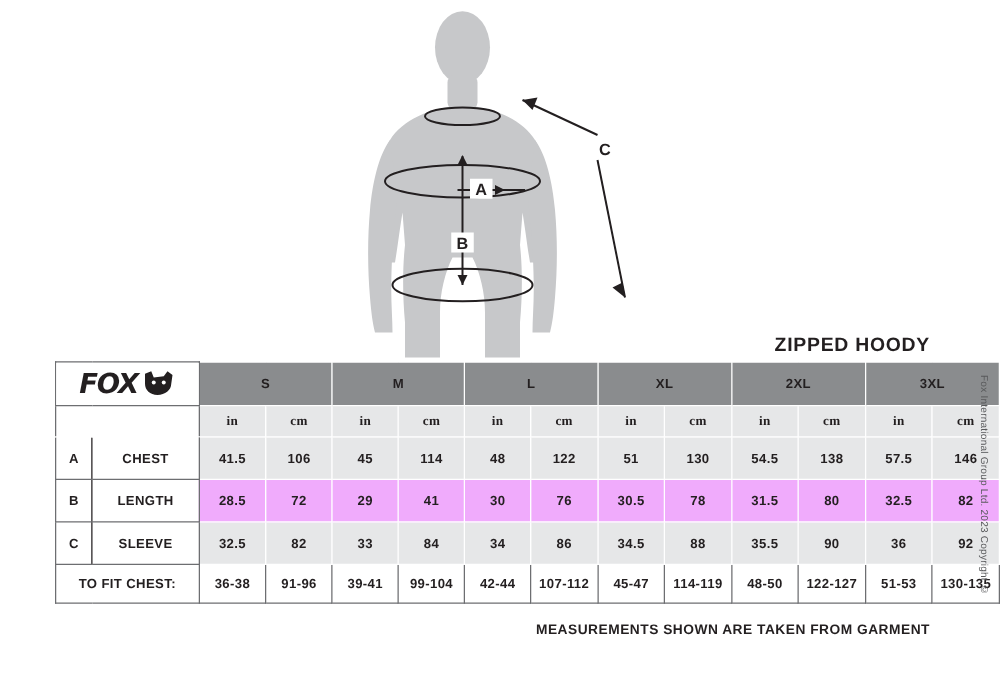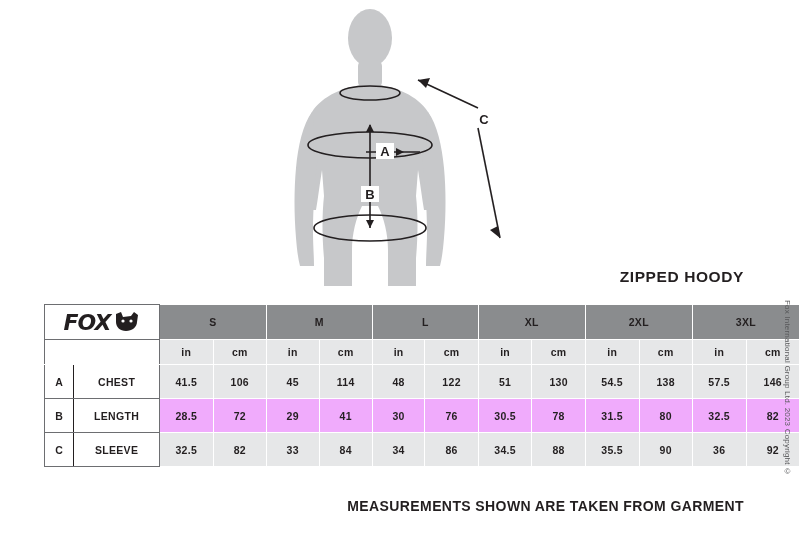--- a/index.html
+++ b/index.html
@@ -33,21 +33,21 @@
     font-size: 15.5px;
     font-weight: bold;
     letter-spacing: 0.6px;
     color: #231f20;
   }
 
   
   #size-table {
     position: absolute;
     left: 44px;
-    top: 304px;
+    top: 289px;
     border-collapse: collapse;
     table-layout: fixed;
     padding-left: 36px;
   }
   #size-table td, #size-table th {
     border: 1.5px solid #ffffff;
     padding: 0;
     text-align: center;
     vertical-align: middle;
     font-size: 10.5px;
@@ -69,20 +69,21 @@
     font-weight: bold;
     height: 34px;
     letter-spacing: 0.5px;
   }
   .unit-row td {
     background: #e6e7e8;
     height: 24px;
     font-size: 10px;
     font-weight: bold;
     letter-spacing: 0.4px;
+    font-family: Liberation Serif, serif;
   }
   .unit-blank {
     background: #ffffff !important;
     border-left: 1.5px solid #6d6e71 !important;
     border-right: 1.5px solid #6d6e71 !important;
   }
   .letter-cell {
     width: 30px;
     background: #ffffff;
     border-left: 1.5px solid #6d6e71 !important;
@@ -142,21 +143,21 @@
     letter-spacing: -1px;
     font-style: italic;
     color: #231f20;
   }
 
   
   #measure-note {
     position: absolute;
     right: 56px;
     top: 498px;
-    font-size: 14px;
+    font-size: 11px;
     font-weight: bold;
     letter-spacing: 0.4px;
     color: #231f20;
   }
   #copyright {
     position: absolute;
     right: 8px;
     top: 300px;
     font-size: 8px;
     color: #58595b;
@@ -323,17 +324,32 @@
       <td class="val">34</td>
       <td class="val">86</td>
       <td class="val">34.5</td>
       <td class="val">88</td>
       <td class="val">35.5</td>
       <td class="val">90</td>
       <td class="val">36</td>
       <td class="val">92</td>
     </tr>
 
+    <tr class="fit-row">
+      <td class="fit-label" colspan="2">TO FIT CHEST:</td>
+      <td class="val">36-38</td>
+      <td class="val">91-96</td>
+      <td class="val">39-41</td>
+      <td class="val">99-104</td>
+      <td class="val">42-44</td>
+      <td class="val">107-112</td>
+      <td class="val">45-47</td>
+      <td class="val">114-119</td>
+      <td class="val">48-50</td>
+      <td class="val">122-127</td>
+      <td class="val">51-53</td>
+      <td class="val">130-135</td>
+    </tr>
   </tbody>
 </table>
 
 <div id="measure-note">MEASUREMENTS SHOWN ARE TAKEN FROM GARMENT</div>
 <div id="copyright">Fox International Group Ltd. 2023 Copyright ©</div>
 
 </body></html>

